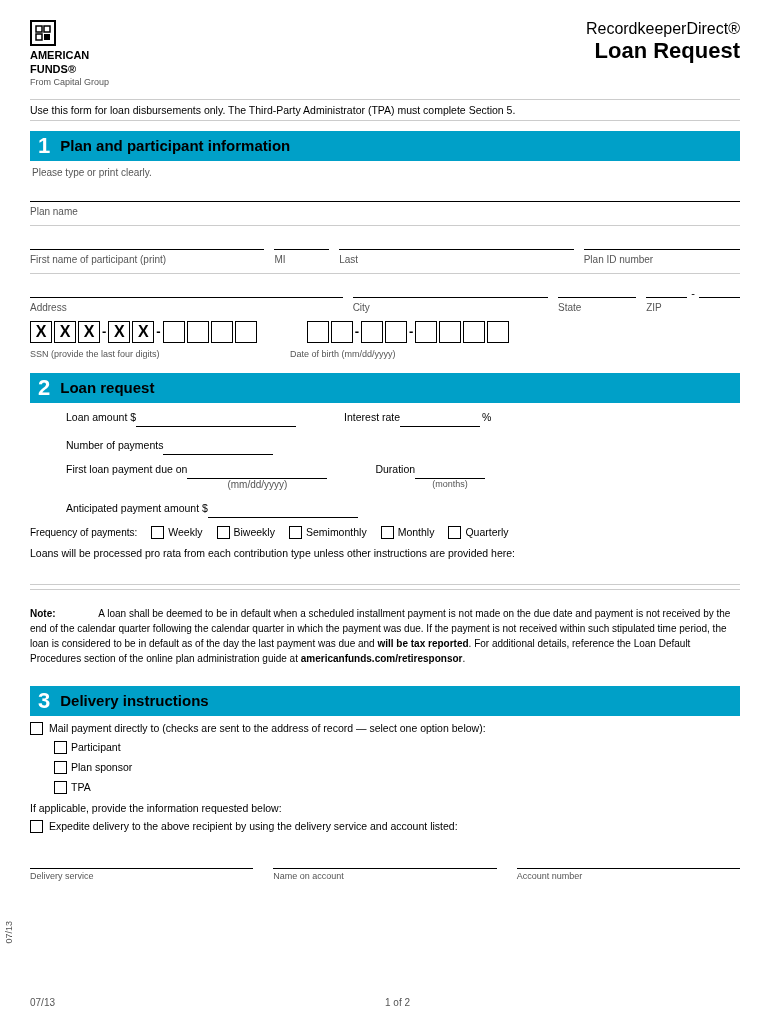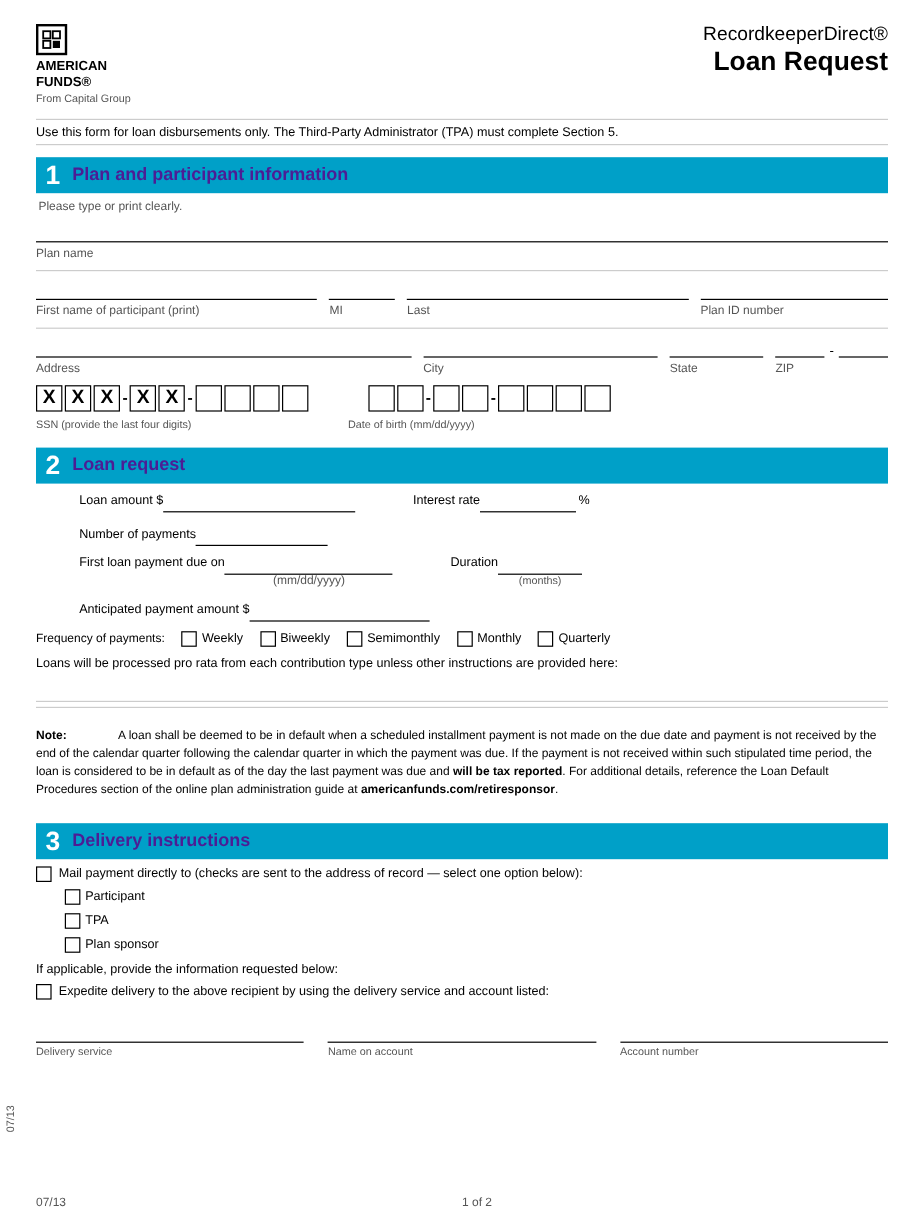--- a/index.html
+++ b/index.html
@@ -65,21 +65,21 @@
     .section-number {
       font-size: 22px;
       font-weight: bold;
       color: #fff;
       margin-right: 10px;
       line-height: 1;
     }
     .section-title {
       font-size: 15px;
       font-weight: bold;
-      color: #4c1d95;
+      color: #000000;
     }
     .section-subtitle {
       font-size: 10px;
       color: #555;
       margin-bottom: 8px;
       padding-left: 2px;
     }
     .field-group {
       display: flex;
       flex-direction: column;
@@ -498,25 +498,25 @@
     <span>Mail payment directly to (checks are sent to the address of record — select one option below):</span>
   </div>
 
   <div class="delivery-sub-options">
     <div class="checkbox-item">
       <span class="checkbox"></span>
       <span>Participant</span>
     </div>
     <div class="checkbox-item">
       <span class="checkbox"></span>
+      <span>Plan sponsor</span>
+    </div>
+    <div class="checkbox-item">
+      <span class="checkbox"></span>
       <span>TPA</span>
-    </div>
-    <div class="checkbox-item">
-      <span class="checkbox"></span>
-      <span>Plan sponsor</span>
     </div>
   </div>
 
   <div class="applicable-text">If applicable, provide the information requested below:</div>
 
   <div class="delivery-checkbox-row">
     <span class="checkbox"></span>
     <span>Expedite delivery to the above recipient by using the delivery service and account listed:</span>
   </div>
 

